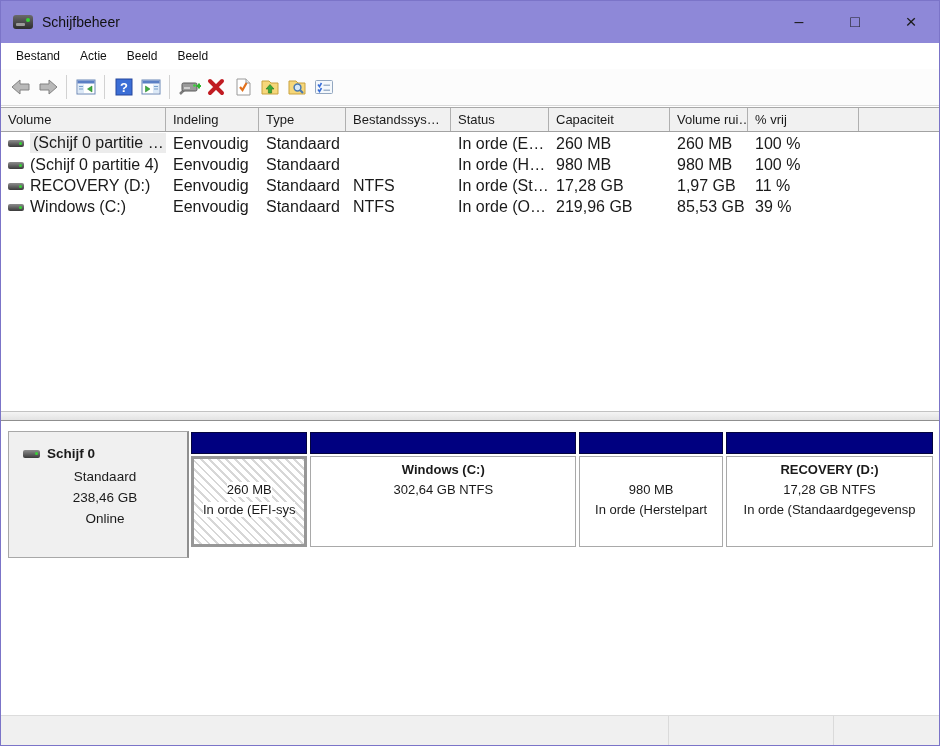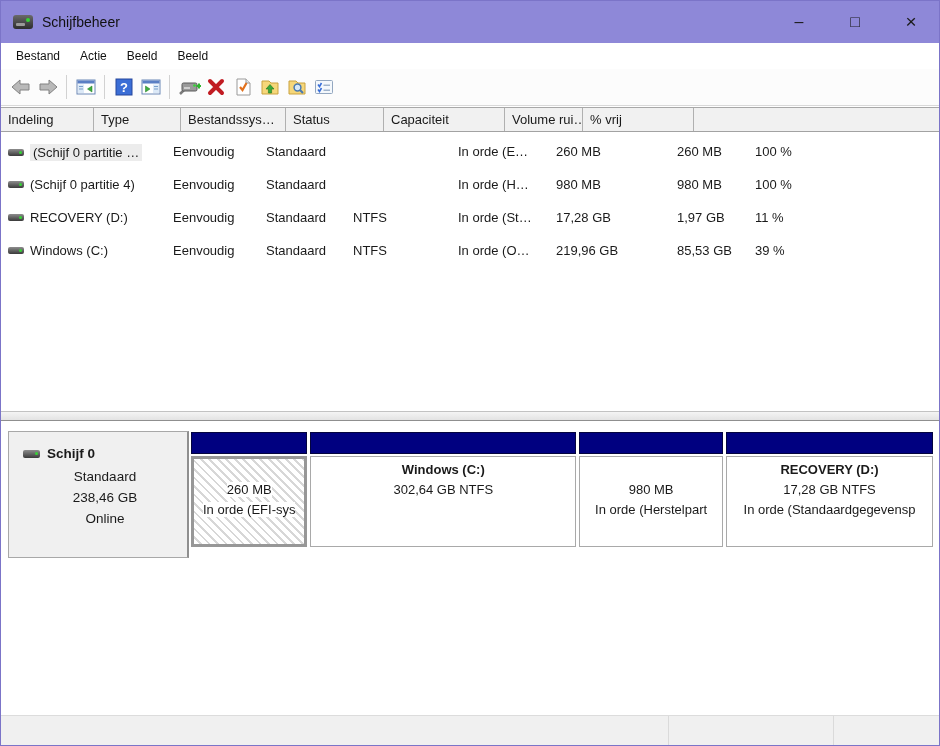--- a/index.html
+++ b/index.html
@@ -24,21 +24,21 @@
   
   .toolbar { position:absolute; top:68px; left:0; width:100%; height:37px; background:#fcfcfc; border-bottom:1px solid #d9d9d9; display:flex; align-items:center; padding-left:6px; }
   .tool-btn { width:27px; height:27px; display:flex; align-items:center; justify-content:center; }
   .tool-sep { width:1px; height:24px; background:#d2d2d2; margin:0 5px; }
 
   
   .table { position:absolute; top:106px; left:0; width:100%; height:304px; background:#fff; border-top:1px solid #a8a8a8; }
   .t-head { display:flex; height:24px; background:#f1f1f1; border-bottom:1px solid #a2a2a2; }
   .th { border-right:1px solid #b0b0b0; font-size:13px; display:flex; align-items:center; padding-left:7px; white-space:nowrap; overflow:hidden; }
   .c0{width:165px;} .c1{width:93px;} .c2{width:87px;} .c3{width:105px;} .c4{width:98px;} .c5{width:121px;} .c6{width:78px;} .c7{width:111px;} .cf{flex:1; border-right:none;}
-  .t-row { display:flex; height:21px; align-items:flex-start; font-size:13px;margin-top:12px; }
+  .t-row { display:flex; height:21px; align-items:flex-end; font-size:16px; }
   .td { padding-left:7px; white-space:nowrap; overflow:hidden; display:flex; align-items:center; }
   .drv-ico { display:inline-block; width:16px; height:7px; background:linear-gradient(#8d8d8d,#3a3a3a); border-radius:2px; position:relative; margin-right:6px; flex:none; }
   .drv-ico::after { content:""; position:absolute; right:2px; top:2px; width:3px; height:3px; background:#35d435; border-radius:50%; }
   .vol-label.sel { background:#ececec; padding:1px 3px; }
 
   
   .splitter { position:absolute; top:410px; left:0; width:100%; height:10px; background:linear-gradient(#f4f4f4,#e3e3e3); border-top:1px solid #c2c2c2; border-bottom:1px solid #8f8f8f; }
 
   
   .lowerpane { position:absolute; top:420px; left:0; width:100%; height:294px; background:#fff;text-align:center; }
@@ -170,20 +170,21 @@
           <polyline points="5,6.5 6.5,8.5 8.5,5" stroke="#3a6fd8" stroke-width="1.6" fill="none"></polyline>
           <polyline points="5,11.5 6.5,13.5 8.5,10" stroke="#3a6fd8" stroke-width="1.6" fill="none"></polyline>
           <rect x="10.5" y="6.5" width="6.5" height="1.5" fill="#9fb3cc"></rect>
           <rect x="10.5" y="11.5" width="6.5" height="1.5" fill="#9fb3cc"></rect>
         </svg>
     </div>
   </div>
 
   <div class="table">
     <div class="t-head">
+      <div class="th c0">Volume</div>
       <div class="th c1">Indeling</div>
       <div class="th c2">Type</div>
       <div class="th c3">Bestandssys…</div>
       <div class="th c4">Status</div>
       <div class="th c5">Capaciteit</div>
       <div class="th c6">Volume rui…</div>
       <div class="th c7">% vrij</div>
       <div class="th cf"></div>
     </div>
 

